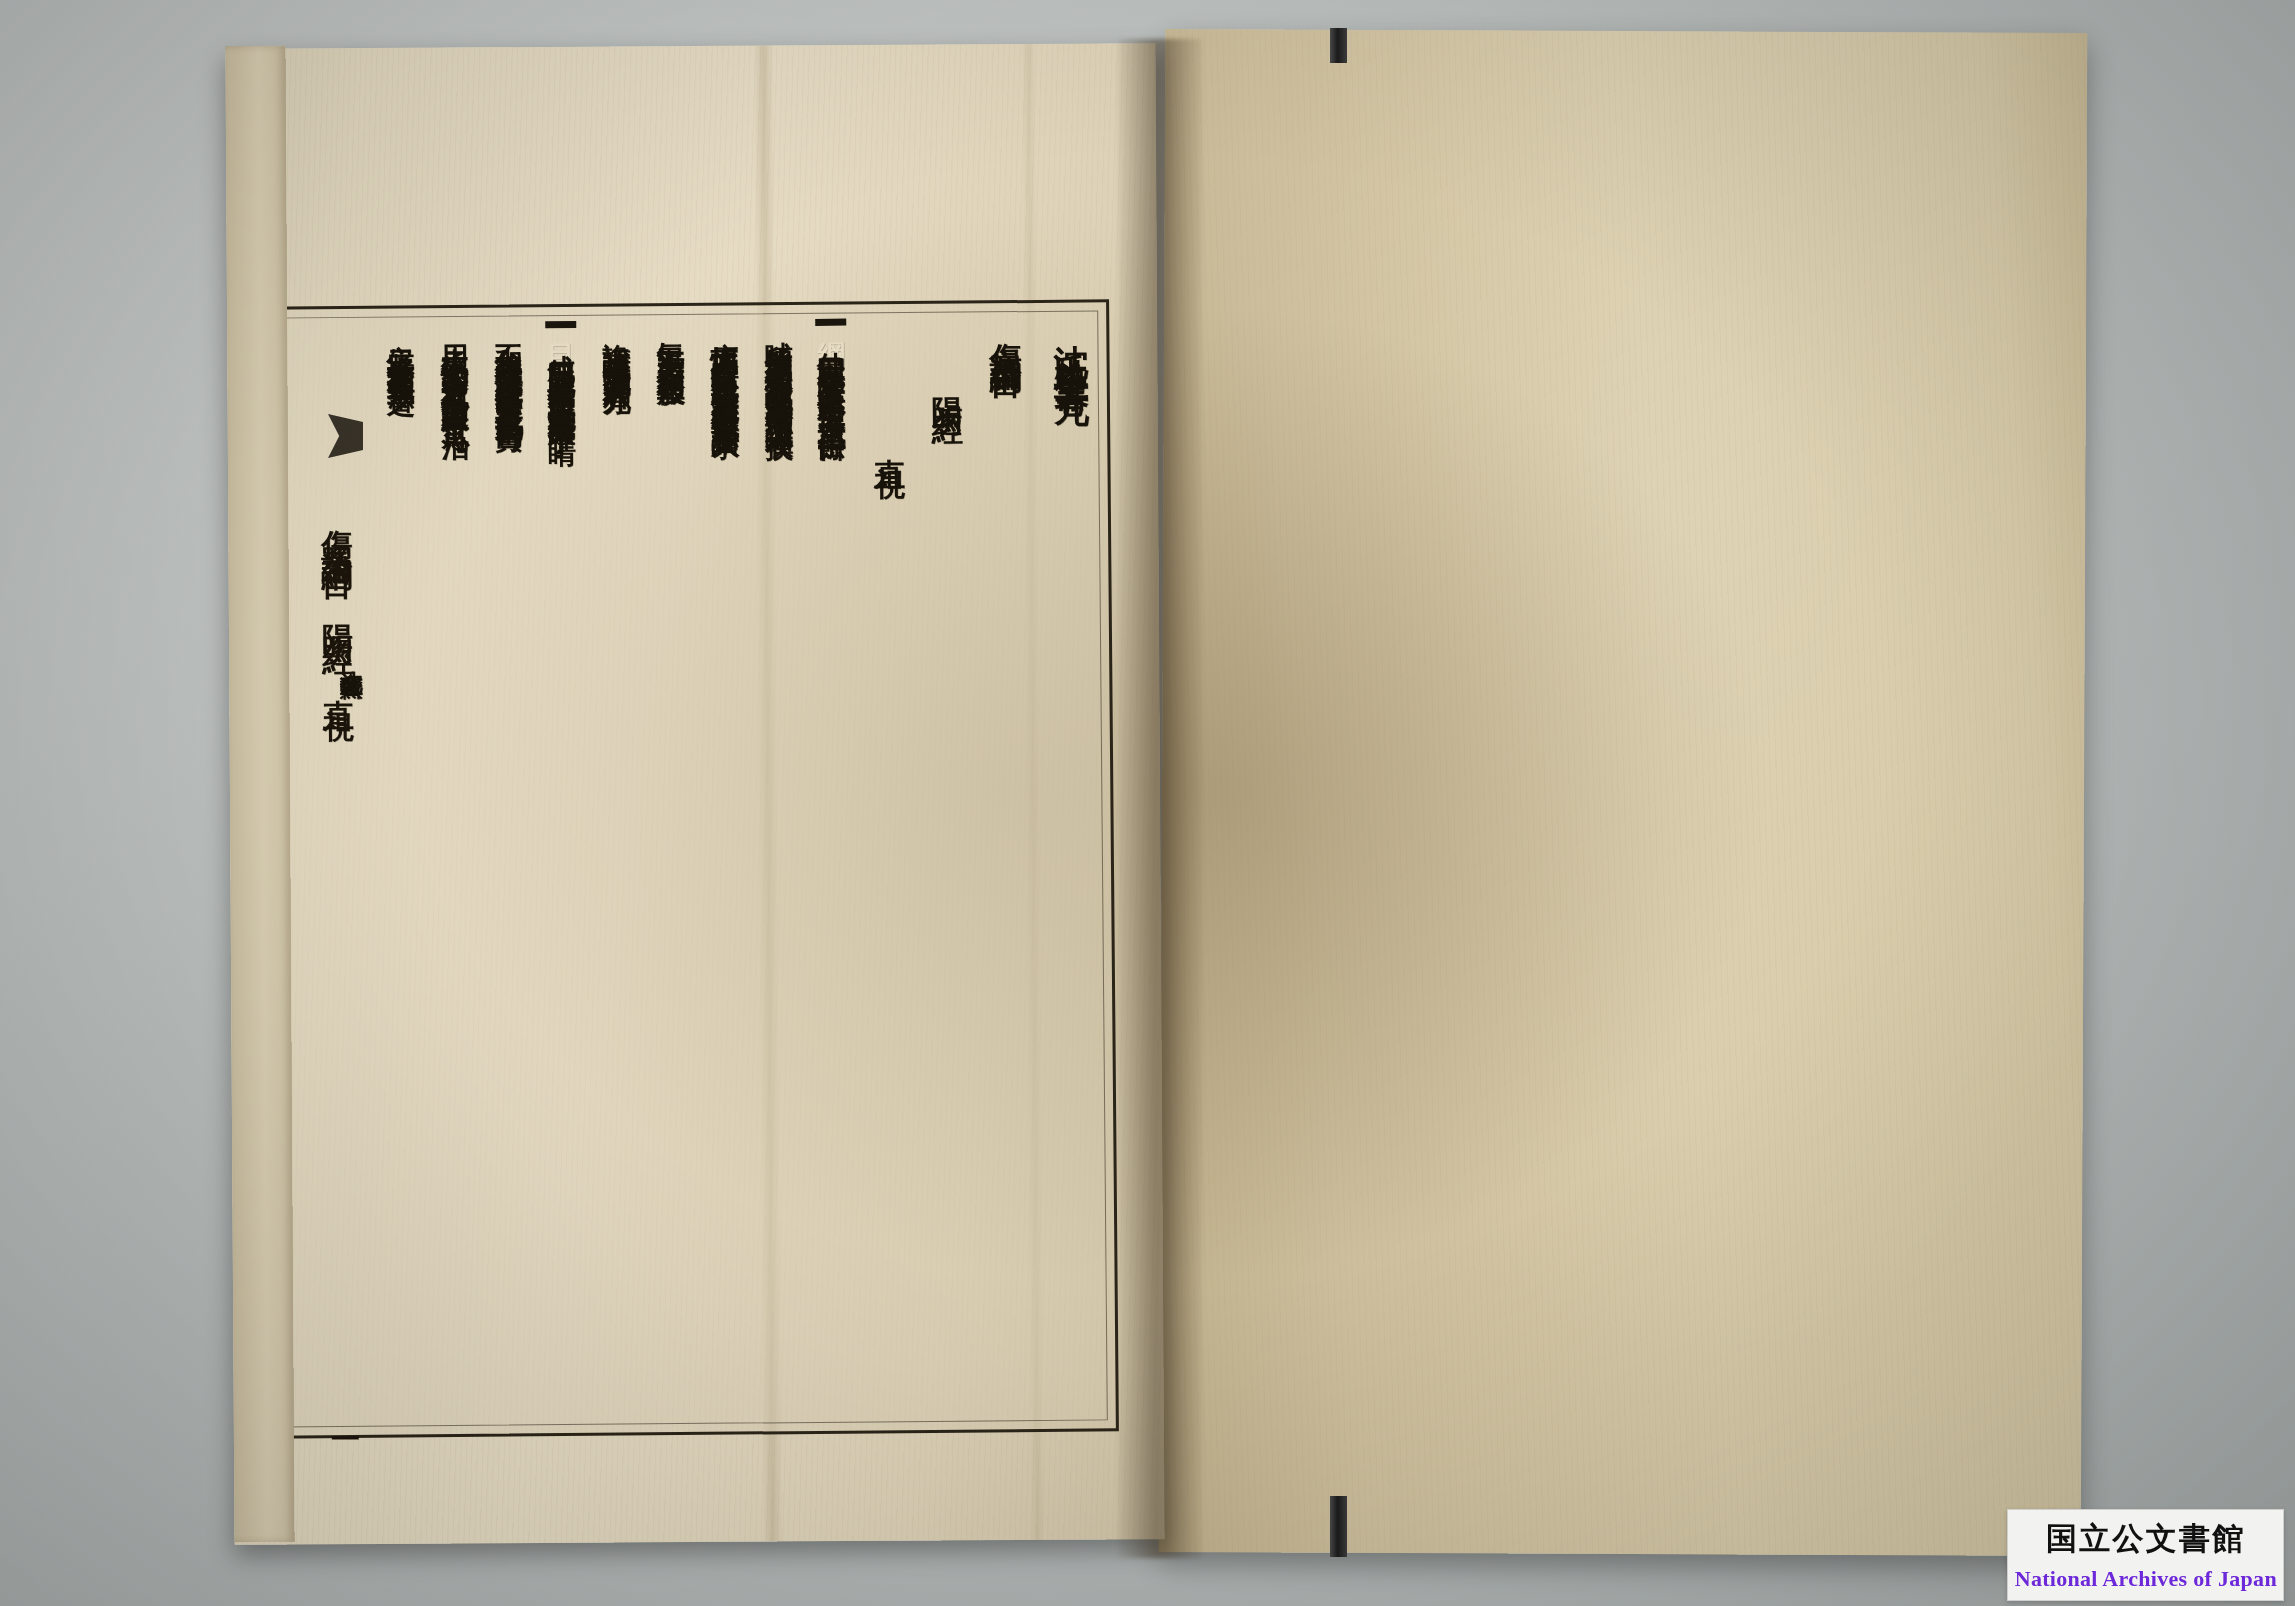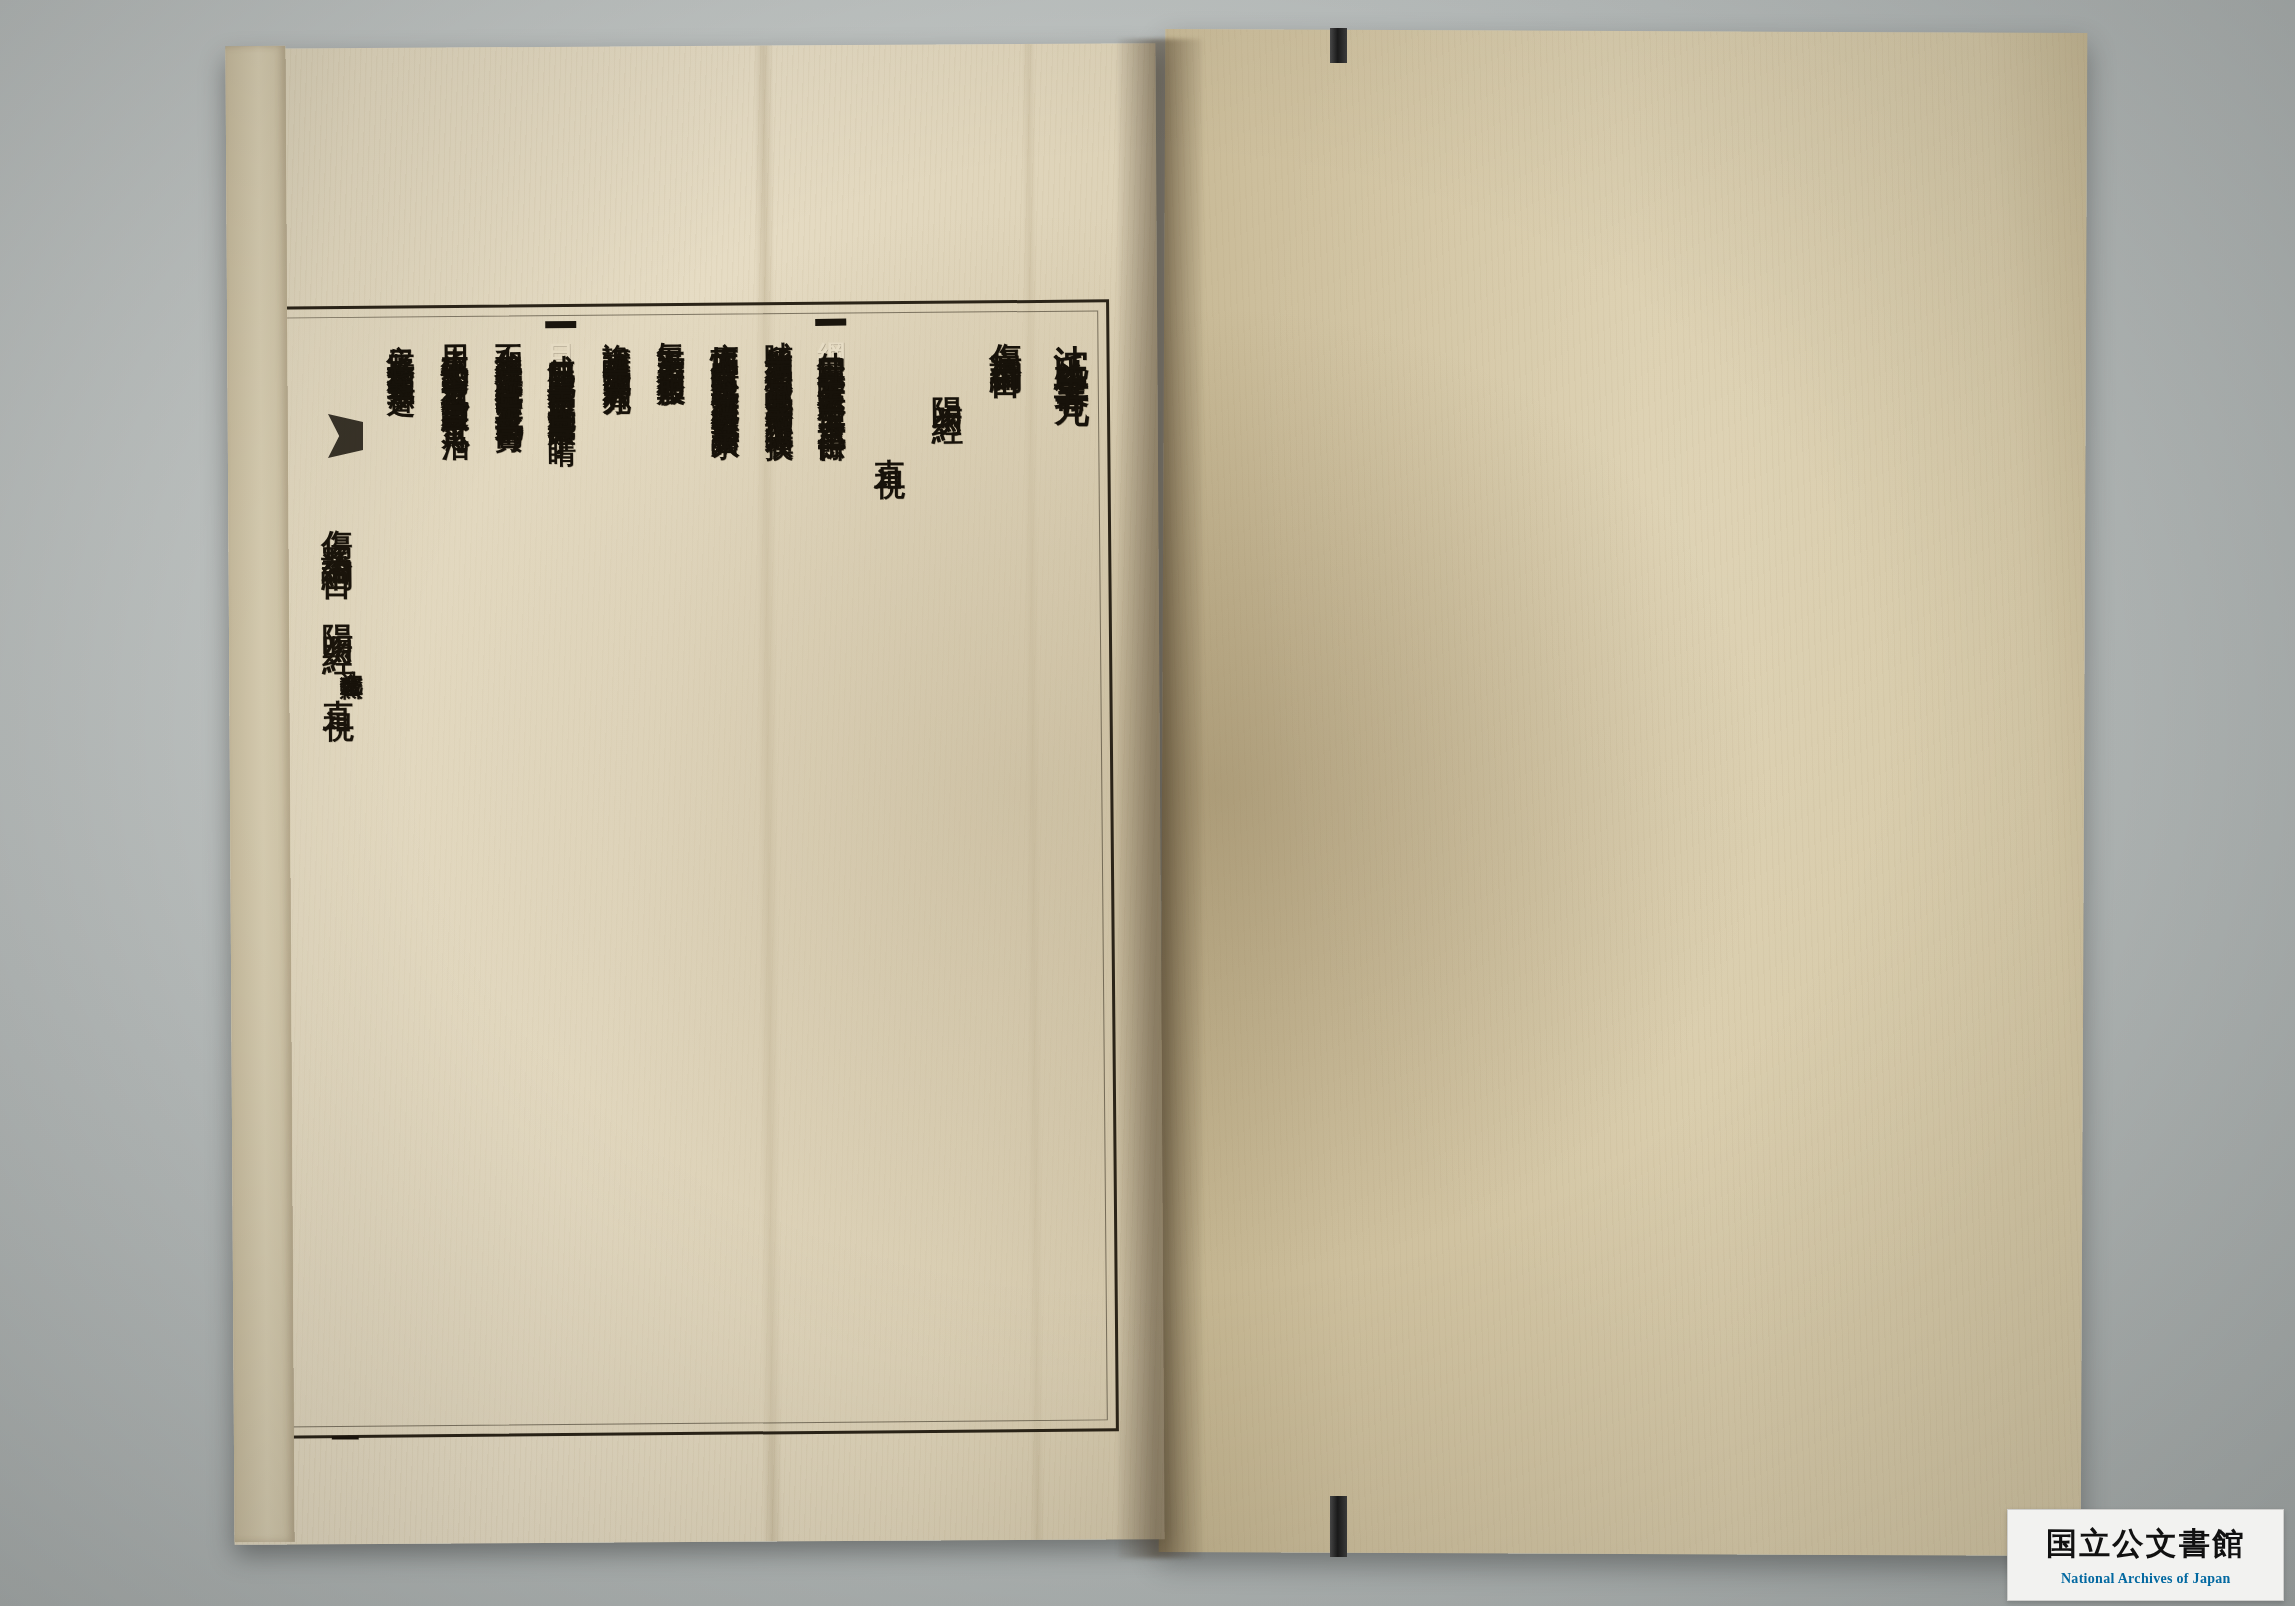--- a/index.html
+++ b/index.html
@@ -258,23 +258,23 @@
   }
   #badge-jp {
     font-family: "DejaVu Sans", sans-serif;
     font-size: 31px;
     font-weight: 700;
     color: #111111;
     letter-spacing: 2.3px;
   }
   #badge-en {
     font-family: "Liberation Serif", serif;
-    font-size: 14px;
+    font-size: 22px;
     font-weight: 700;
-    color: #0369a1;
+    color: #6d28d9;
     margin-top: 6.1px;
     letter-spacing: 0.3px;
   }
 
   
   #page-number {
     position: absolute;
     left: 96px;
     bottom: 130px;
     writing-mode: vertical-rl;

